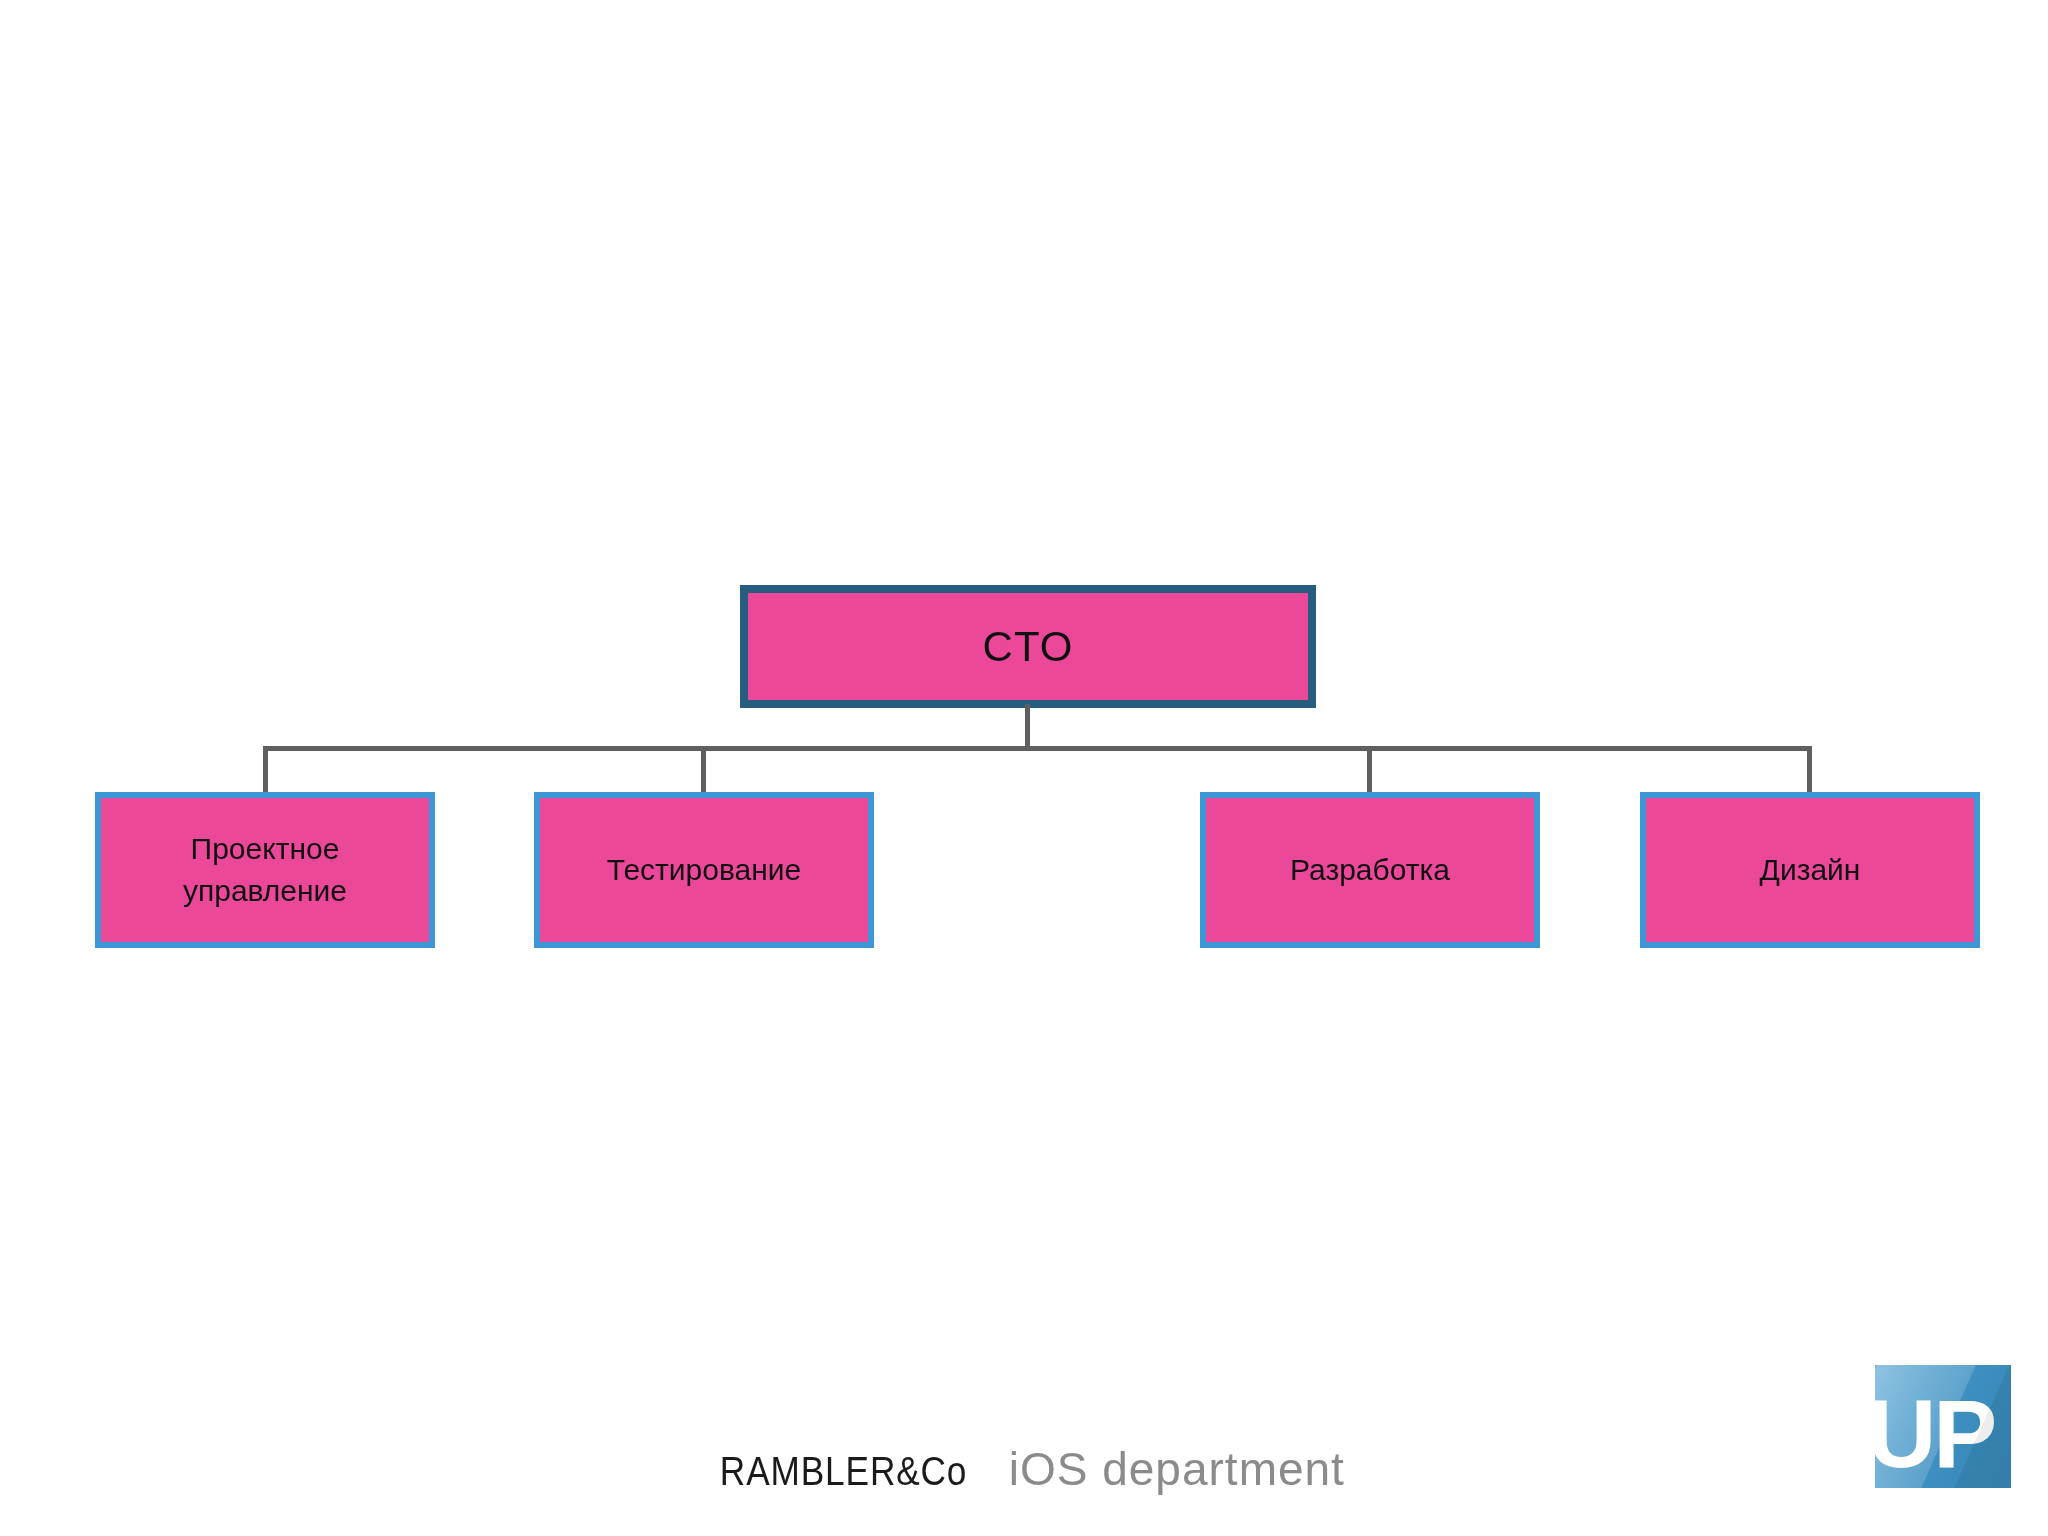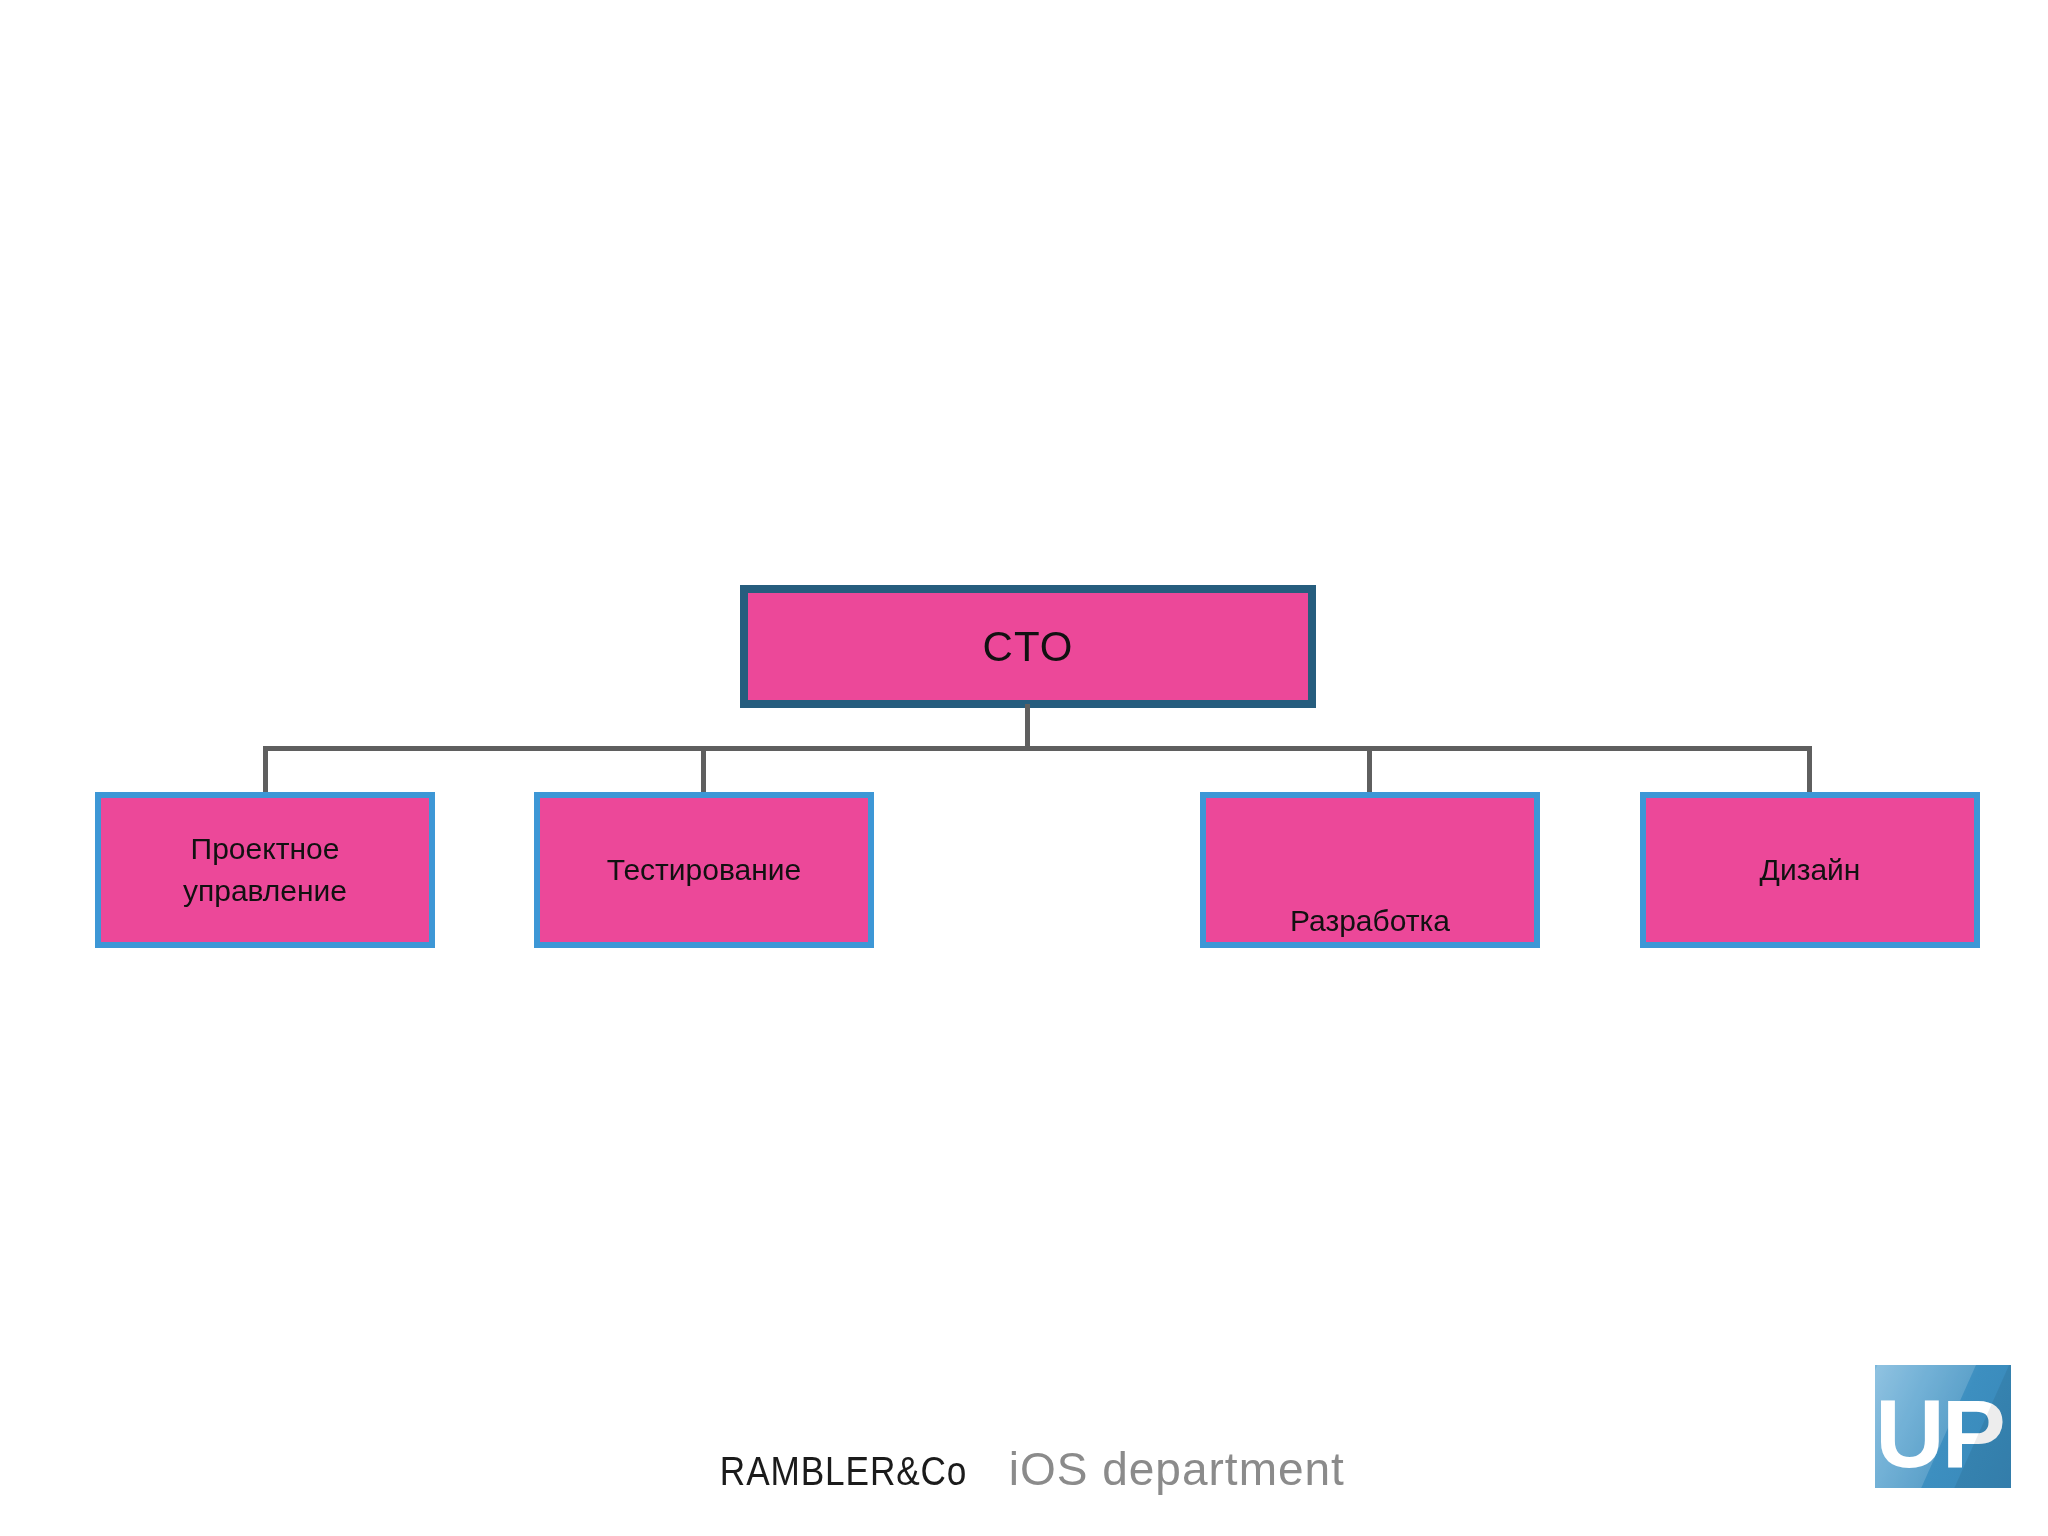--- a/index.html
+++ b/index.html
@@ -39,21 +39,21 @@
     height: 156px;
     width: 340px;
     border: 6px solid var(--child-border, #3d97d6);
     font-size: 30px;
     line-height: 1.4;
     padding: 0 28px;
   }
   .node-child .label { display: block; }
   #child-0 { left: 95px;  }
   #child-1 { left: 534px; }
-  #child-2 { left: 1200px; align-items: flex-end; }
+  #child-2 { left: 1200px; }
   #child-3 { left: 1640px; }
 
   
   .connector {
     position: absolute;
     background: var(--connector, #5f5f5f);
   }
   .conn-root-stub   { left: 1025px; top: 704px; width: 5px; height: 44px; }
   .conn-horizontal  { left: 263px;  top: 746px; width: 1549px; height: 5px; }
   .conn-drop        { top: 746px; width: 5px; height: 48px; }
@@ -93,21 +93,21 @@
   
   .up-logo {
     position: absolute;
     left: 1875px; top: 1365px;
     width: 136px; height: 123px;
     background: linear-gradient(115deg,
       #7cb8dc 0%, #59a3cf 28%, var(--logo-blue, #3d8fc0) 55%, #3787b8 100%);
     overflow: hidden;
     display: flex;
     align-items: center;
-    justify-content: center;
+    justify-content: flex-start;
   }
   .up-logo::before {      
     content: "";
     position: absolute;
     left: -20px; top: -40px;
     width: 90px; height: 200px;
     background: rgba(255,255,255,0.16);
     transform: rotate(24deg);
   }
   .up-logo::after {       

